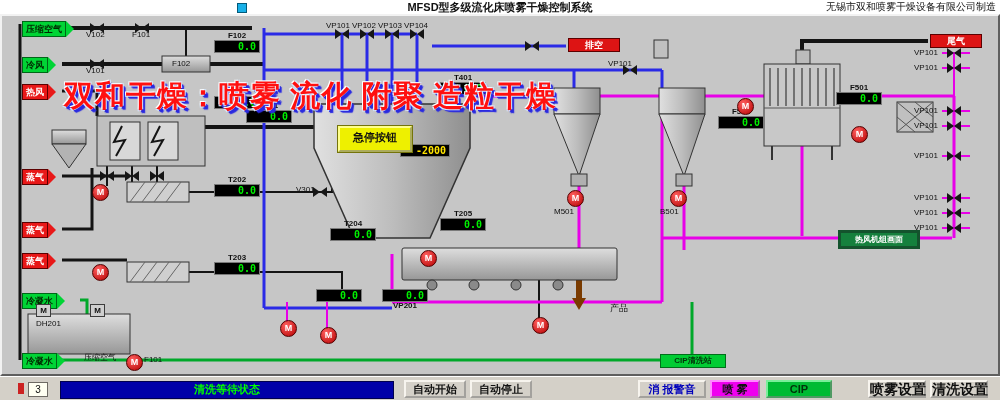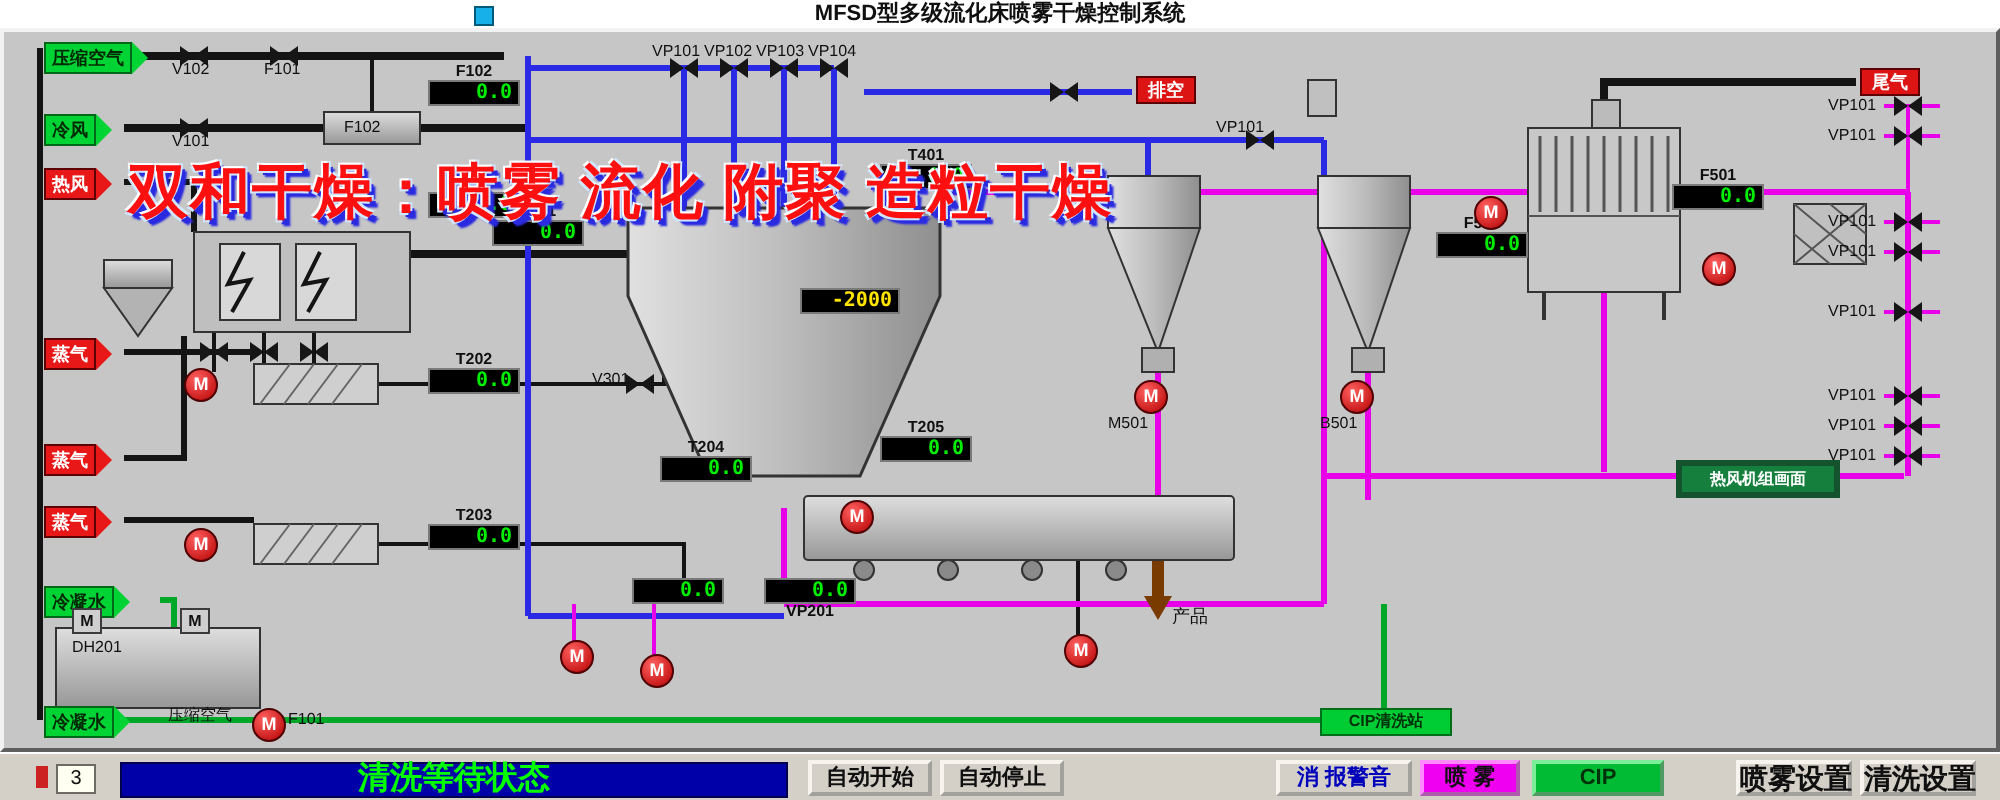--- a/index.html
+++ b/index.html
@@ -10,22 +10,22 @@
             border-bottom:1px solid #97938c;}
   #titlebar .t{position:absolute;left:0;right:0;text-align:center;font-size:11px;font-weight:bold;
                color:#101010;line-height:14px;}
   #titlebar .c{position:absolute;right:4px;top:0;font-size:10px;color:#101010;line-height:14px;}
   .appicon{position:absolute;left:237px;top:3px;width:8px;height:8px;background:#18b0e8;border:1px solid #035a7a;}
   
   #main{position:absolute;top:14px;left:0;width:1000px;height:362px;box-sizing:border-box;
         background:#c6c6c6;border:2px solid;border-color:#f2f2f2 #5f5f5f #5f5f5f #f2f2f2;}
   #pipes{position:absolute;left:0;top:0;}
   .tag{position:absolute;font-size:8px;font-weight:normal;color:#101010;line-height:8px;white-space:nowrap;z-index:20;}
-  .tag.big{font-size:9px;}
-  .iotag{position:absolute;height:12px;line-height:12px;padding:0 5px;background:#dd1414;color:#fff;
+  .tag.big{font-size:9px;margin-left:24px;}
+  .iotag{position:absolute;height:12px;line-height:12px;padding:0 16px;background:#dd1414;color:#fff;
          font-size:9px;font-weight:bold;border:1px solid #5c0000;z-index:20;white-space:nowrap;}
   .inlet{position:absolute;left:20px;display:flex;align-items:center;height:14px;z-index:20;}
   .inlet .ibody{padding:0 3px;font-size:9px;font-weight:bold;line-height:14px;height:14px;white-space:nowrap;}
   .inlet.green .ibody{background:#00d435;color:#002a00;border:1px solid #006618;}
   .inlet.red .ibody{background:#e81818;color:#fff;border:1px solid #5c0000;}
   .inlet .iarr{width:0;height:0;border-top:8px solid transparent;border-bottom:8px solid transparent;}
   .inlet.green .iarr{border-left:8px solid #00d435;}
   .inlet.red .iarr{border-left:8px solid #e81818;}
   .disp{position:absolute;width:46px;text-align:center;z-index:22;}
   .dlbl{font-size:8px;font-weight:bold;color:#101010;height:8px;line-height:8px;}
@@ -46,34 +46,35 @@
   .navbox.g{background:#00cc33;color:#00320a;border:1px solid #006e1a;height:12px;line-height:12px;}
   .wm{position:absolute;left:62px;top:60px;z-index:50;pointer-events:none;font-size:30px;font-weight:bold;
       color:#ff1010;white-space:nowrap;letter-spacing:1px;
       text-shadow:-1px -1px 0 #ffffff,1px -1px 0 #cfe6ff,-1px 1px 0 #cfe6ff,2px 2px 0 #2a2ae0,3px 3px 1px #2a2ae0;}
   
   #bottom{position:absolute;top:376px;left:0;width:1000px;height:24px;background:#d4d0c8;border-top:1px solid #fff;}
   .tick{position:absolute;left:18px;top:6px;width:6px;height:11px;background:#cc2222;}
   .counter{position:absolute;left:28px;top:5px;width:18px;height:13px;background:#fffff2;border:1px solid #6e6a64;
            font-size:10px;text-align:center;line-height:13px;color:#101010;}
   .statusbar{position:absolute;left:60px;top:4px;width:332px;height:16px;background:#0000a8;
-             border:1px solid #00004e;color:#00ff00;font-size:16px;font-weight:bold;text-align:center;line-height:15px;}
+             border:1px solid #00004e;color:#00ff00;font-size:11px;font-weight:bold;text-align:center;line-height:15px;}
   .btn{position:absolute;top:3px;height:18px;box-sizing:border-box;background:#d4d0c8;
        border:2px outset #f7f4ee;font-size:11px;font-weight:bold;color:#101010;text-align:center;
        line-height:14px;cursor:pointer;white-space:nowrap;}
   .btn.blue{color:#0000bb;}
   .btn.spray{background:#f000f0;border-color:#ff8aff;color:#101010;}
   .btn.cip{background:#00bb33;border-color:#7aee99;color:#00320a;}
   .btn.sm{font-size:14px;}
 </style>
 </head>
 <body>
 
 <div id="titlebar">
   <div class="t">MFSD型多级流化床喷雾干燥控制系统</div>
+  <div class="c">无锡市双和喷雾干燥设备有限公司制造</div>
   <div class="appicon"></div>
 </div>
 
 <div id="main">
 
   <svg id="pipes" width="996" height="358" viewBox="0 0 996 358">
     <defs>
       <linearGradient id="gv" x1="0" y1="0" x2="1" y2="0">
         <stop offset="0" stop-color="#e0e0e0"></stop>
           <stop offset="0.5" stop-color="#bdbdbd"></stop>
@@ -336,20 +337,21 @@
   <div class="pump" style="left:530px;top:301px">M</div>
   <div class="pump" style="left:565px;top:174px">M</div>
   <div class="pump" style="left:668px;top:174px">M</div>
   <div class="pump" style="left:735px;top:82px">M</div>
   <div class="pump" style="left:849px;top:110px">M</div>
   <div class="pump" style="left:124px;top:338px">M</div>
   <div class="pump" style="left:418px;top:234px">M</div>
   <div class="pumpsq" style="left:34px;top:288px">M</div>
   <div class="pumpsq" style="left:88px;top:288px">M</div>
 
+  <div class="estop">急停按钮</div>
 
   <div class="navbox m" style="left:836px;top:214px;width:76px">热风机组画面</div>
   <div class="navbox g" style="left:658px;top:338px;width:64px">CIP清洗站</div>
 
   <div class="wm"><span>双和干燥：</span><span>喷雾 流化 附聚 造粒干燥</span></div>
 </div>
 
 <div id="bottom">
   <div class="tick"></div>
   <div class="counter">3</div>

